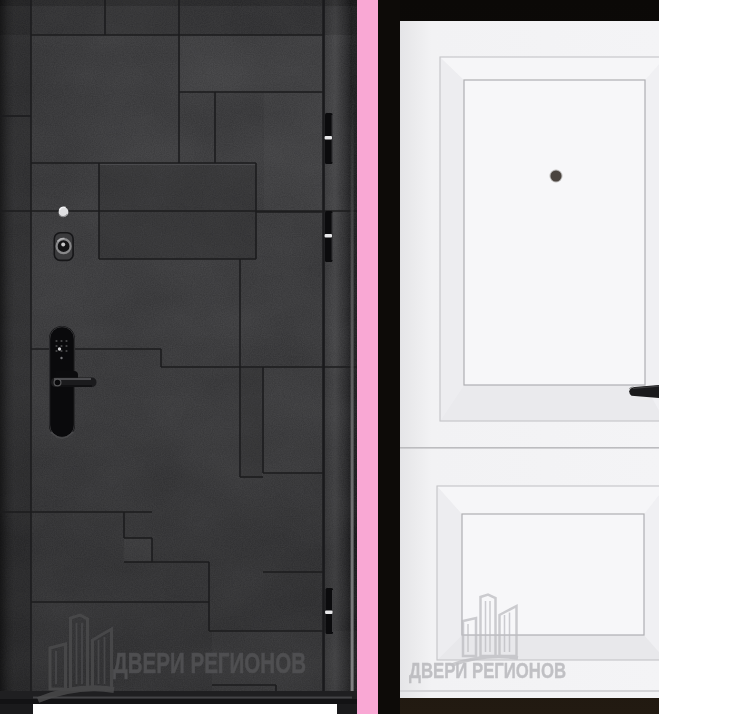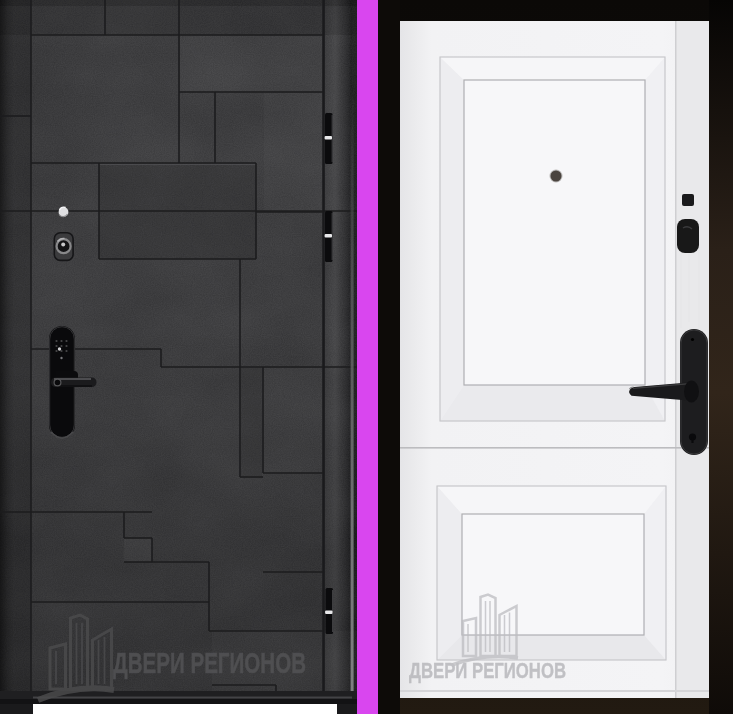--- a/index.html
+++ b/index.html
@@ -1,16 +1,16 @@
 <!DOCTYPE html>
 <html><head>
 <meta charset="utf-8">
 <style>
 html,body{margin:0;padding:0;background:#fff;}
-#stage{position:relative;width:733px;height:714px;overflow:hidden;background:#d946ef;font-family:"Liberation Sans",sans-serif;}
+#stage{position:relative;width:659px;height:714px;overflow:hidden;background:#f9a8d4;font-family:"Liberation Sans",sans-serif;}
 </style>
 </head>
 <body>
 <div id="stage">
 <svg width="733" height="714" viewBox="0 0 733 714">
 <defs>
   <filter id="noise" x="0" y="0" width="100%" height="100%">
     <feTurbulence type="fractalNoise" baseFrequency="0.9" numOctaves="2" seed="7" stitchTiles="stitch" result="n"></feTurbulence>
     <feColorMatrix in="n" type="matrix" values="0 0 0 0 0.7  0 0 0 0 0.7  0 0 0 0 0.7  0 0 0 0.10 0"></feColorMatrix>
   </filter>

